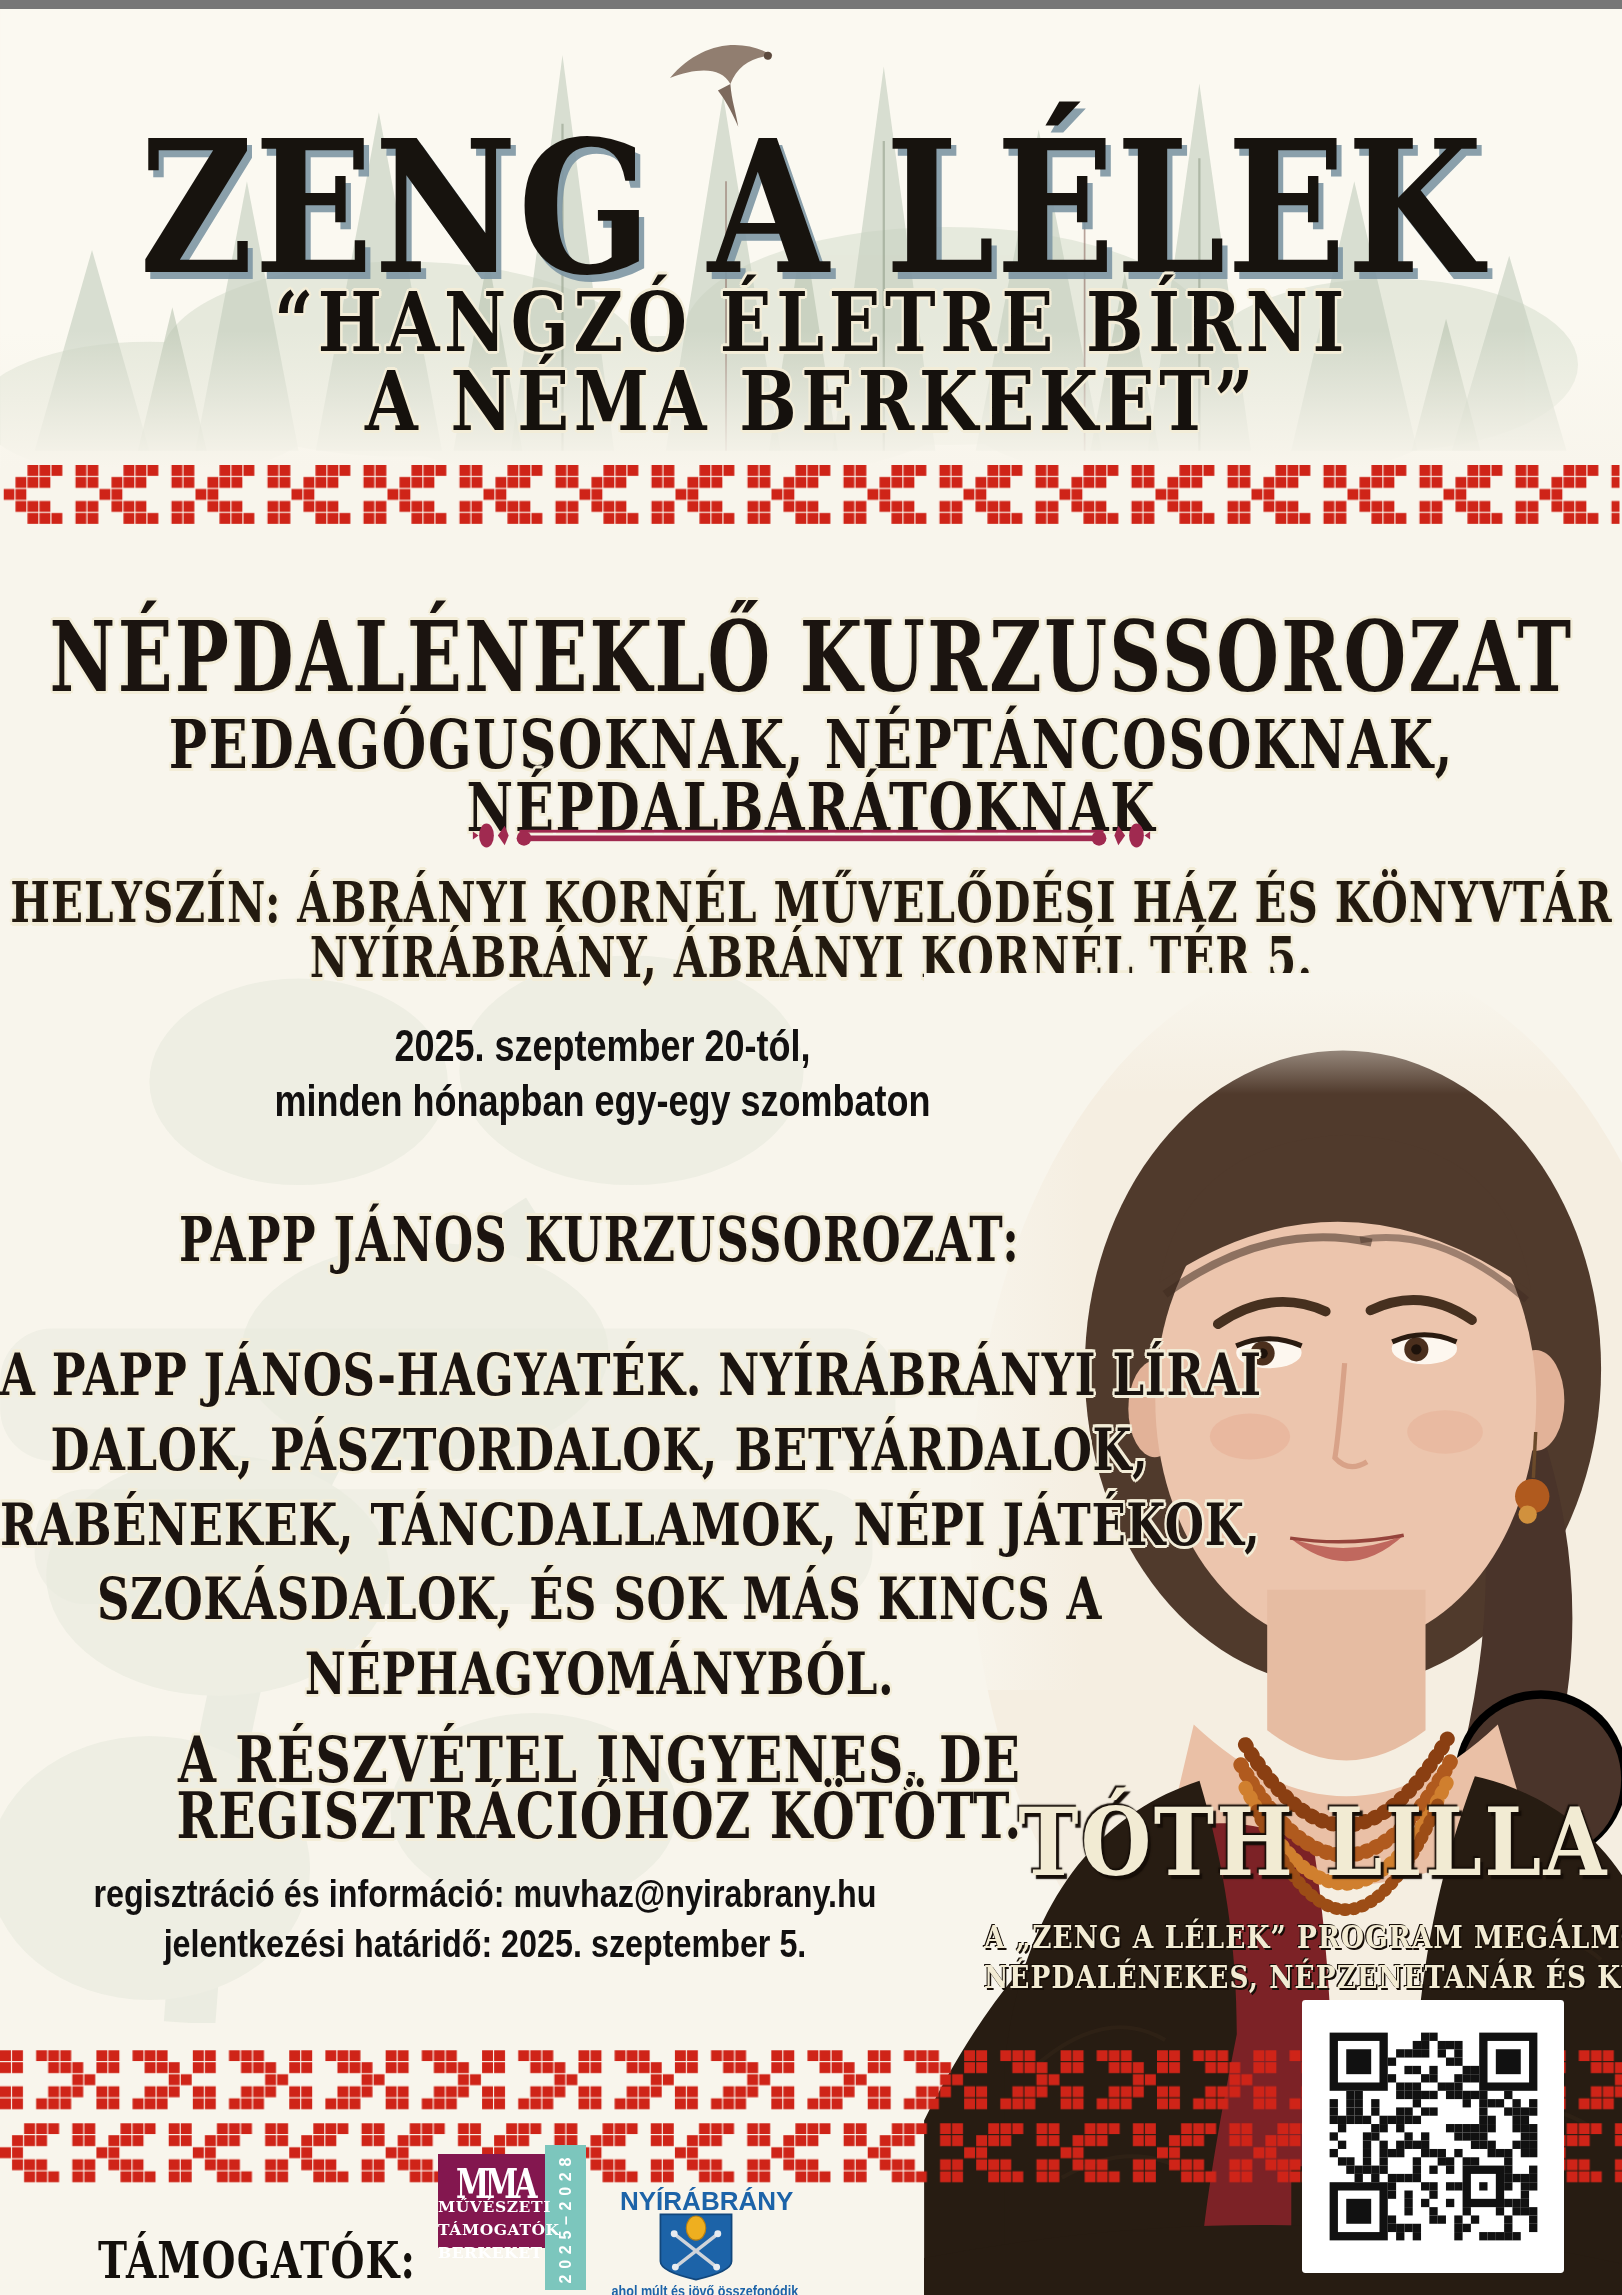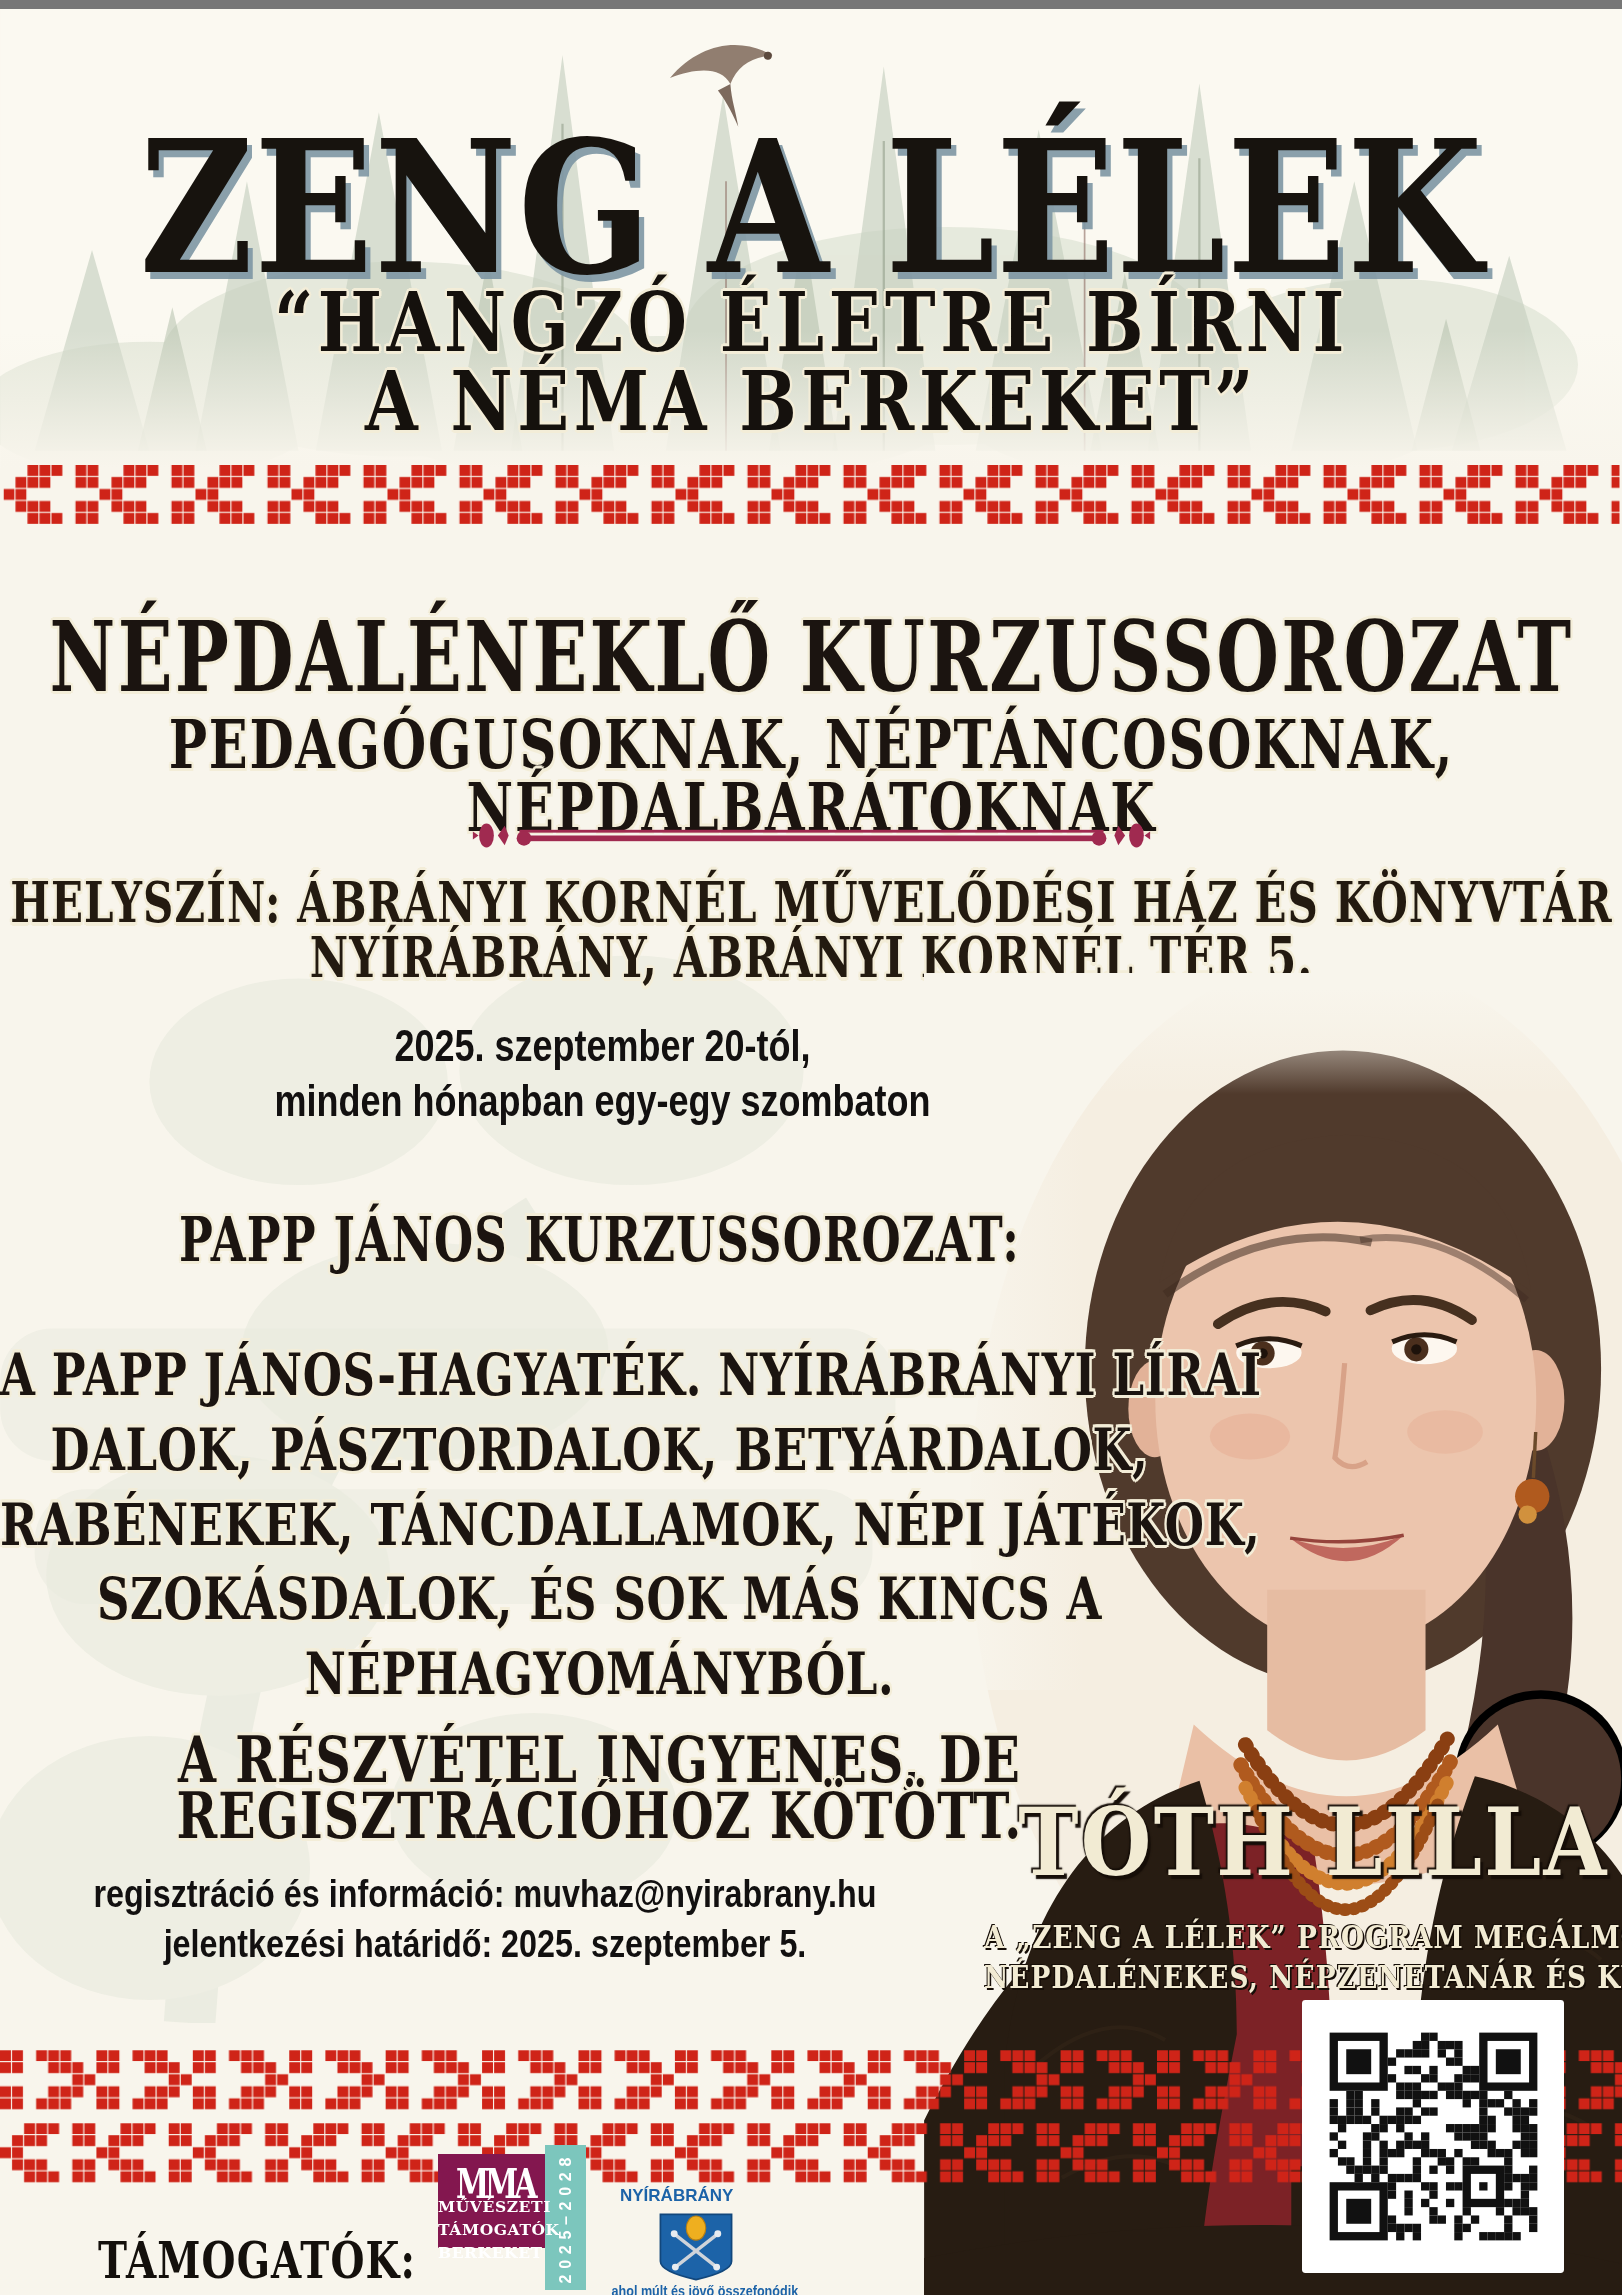--- a/index.html
+++ b/index.html
@@ -68,21 +68,21 @@
   .mma-line{font-family:"DejaVu Serif",serif;font-weight:700;font-size:15.5px;line-height:23px;letter-spacing:0.6px;}
   .mma-stripe{
     left:545px;top:2136px;width:41px;height:145px;background:var(--mma-teal);
     display:flex;align-items:center;justify-content:center;
   }
   .mma-years{
     writing-mode:vertical-rl;transform:rotate(180deg);color:#fff;
     font-family:"Liberation Sans",sans-serif;font-weight:700;font-size:16px;letter-spacing:5.7px;
   }
   .nyir-name{left:620px;top:2177px;width:152px;text-align:left;white-space:nowrap;
-    font-family:"Liberation Sans",sans-serif;font-weight:700;font-size:17px;color:var(--nyirabrany-blue);}
+    font-family:"Liberation Sans",sans-serif;font-weight:700;font-size:26px;color:var(--nyirabrany-blue);}
   .nyir-motto{left:600px;top:2274px;width:192px;text-align:center;white-space:nowrap;
     font-family:"Liberation Sans",sans-serif;font-weight:700;font-size:14.3px;color:var(--nyirabrany-blue);
     transform:scaleX(.88);transform-origin:50% 0;}
   .fade-left{
     left:924px;top:964px;width:161px;height:717px;
     background:linear-gradient(to right,var(--background) 18%,rgba(248,245,236,0));
   }
   .fade-top{
     left:924px;top:964px;width:699px;height:121px;
     background:linear-gradient(to bottom,var(--background) 12%,rgba(248,245,236,0));

